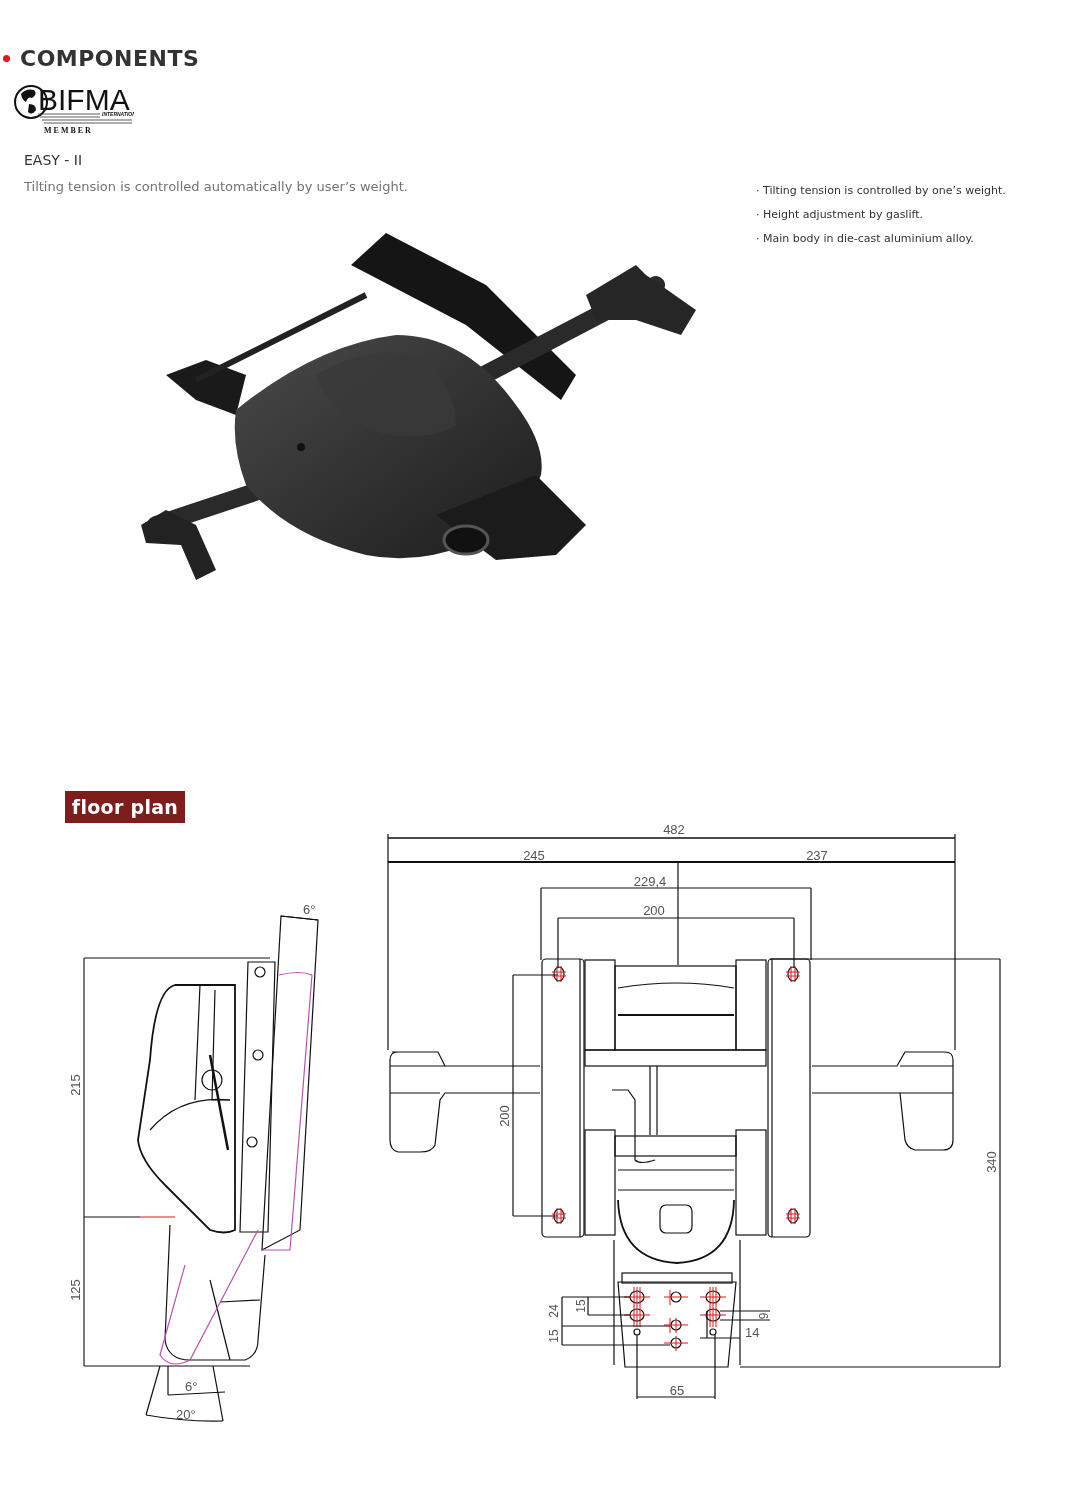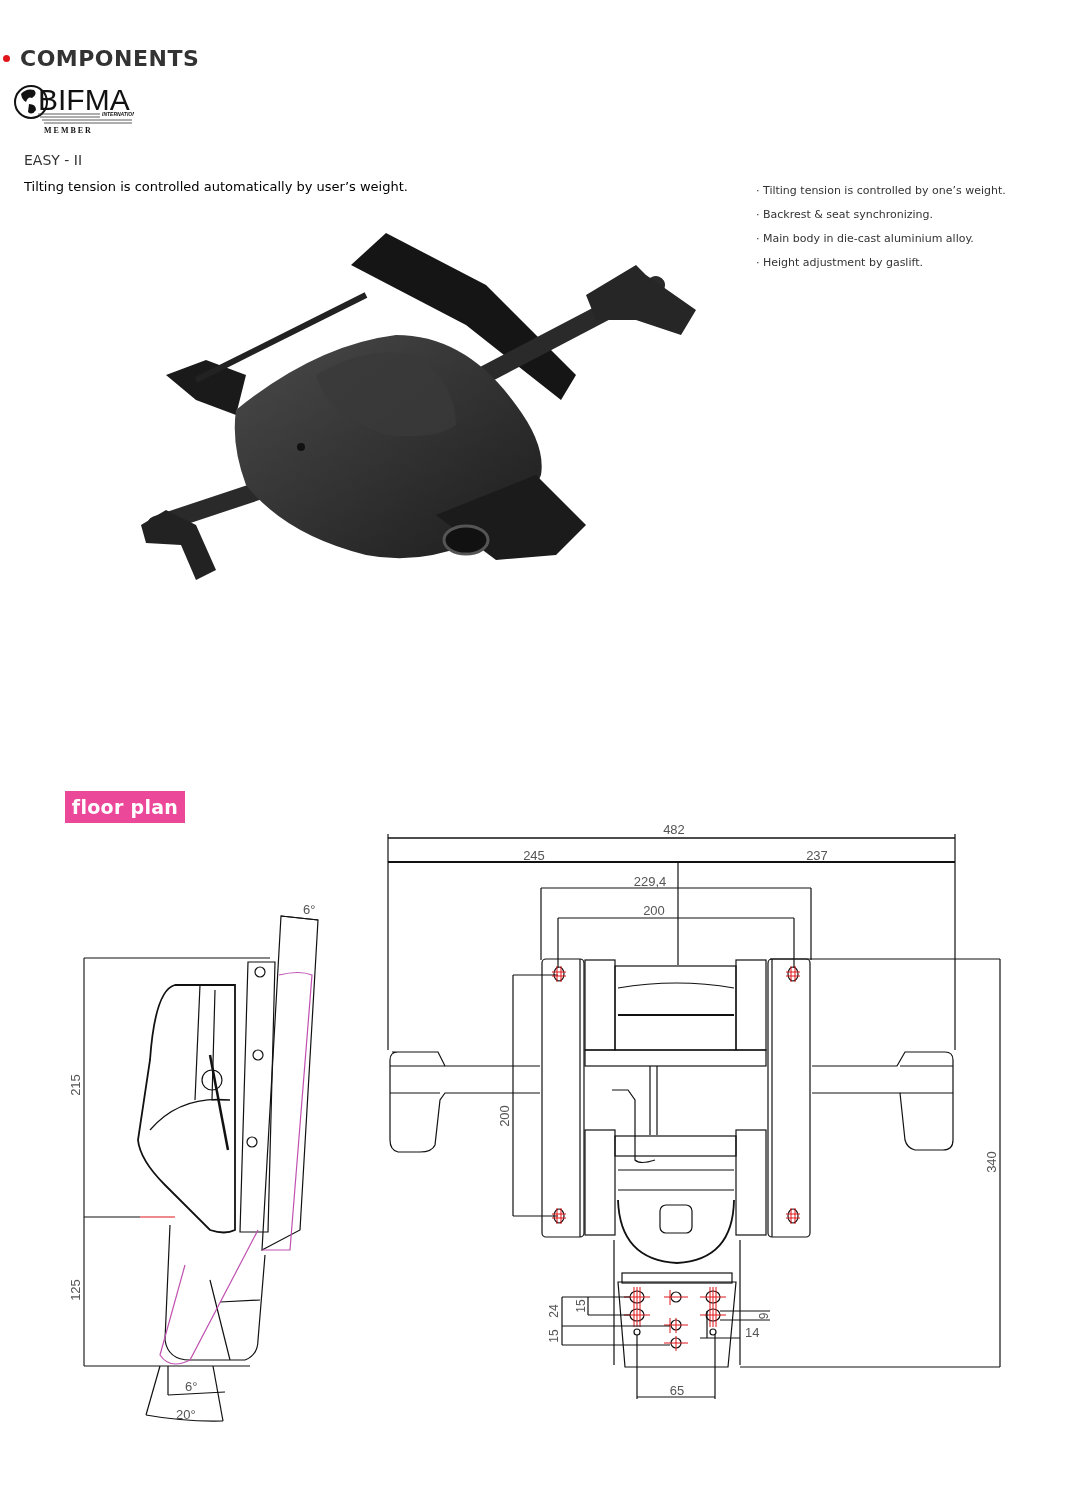--- a/index.html
+++ b/index.html
@@ -2,26 +2,26 @@
 <html><head>
 <meta charset="utf-8">
 <style>
   html,body{margin:0;padding:0;background:#ffffff;}
   body{width:1086px;height:1486px;position:relative;overflow:hidden;font-family:"DejaVu Sans","Liberation Sans",sans-serif;color:#222;}
   .abs{position:absolute;}
   .heading{left:0;top:34px;font-size:22px;font-weight:bold;color:#333;letter-spacing:0.5px;display:flex;align-items:center;margin-top:12px;}
   .heading .dot{width:7px;height:7px;border-radius:50%;background:#e0161b;margin:0 10px 0 3px;}
   .logo{left:14px;top:80px;width:120px;height:56px;}
   .model{left:24px;top:152px;font-size:14px;color:#333;}
-  .desc{left:24px;top:179px;font-size:13px;color:#000000;}
+  .desc{left:24px;top:179px;font-size:13px;color:#737373;}
   .features{left:756px;top:183px;margin:0;padding:0;list-style:none;font-size:11px;color:#333;}
   .features li{height:24px;line-height:16px;}
   .features li::before{content:"· ";}
   .photo{left:136px;top:225px;width:570px;height:370px;}
-  .floor-badge{left:65px;top:791px;width:120px;height:32px;background:#ec4899;color:#fff;font-weight:bold;font-size:19px;line-height:32px;text-align:center;letter-spacing:0.3px;}
+  .floor-badge{left:65px;top:791px;width:120px;height:32px;background:#7f1d1d;color:#fff;font-weight:bold;font-size:19px;line-height:32px;text-align:center;letter-spacing:0.3px;}
   .drawing{left:0;top:815px;width:1086px;height:671px;}
   svg text{font-family:"Liberation Sans","DejaVu Sans",sans-serif;fill:#555;}
 </style>
 </head>
 <body>
 
 <div class="abs heading">
   <span class="dot"></span>
   <span>COMPONENTS</span>
 </div>
@@ -39,23 +39,22 @@
   </g>
   <text x="88" y="36" font-size="5" style="fill:#111;font-style:italic;font-weight:bold">INTERNATIONAL</text>
   <text x="30" y="53" font-size="8" style="fill:#111;font-family:'Liberation Serif',serif;font-weight:bold;letter-spacing:2px">MEMBER</text>
 </svg>
 
 <div class="abs model">EASY - II</div>
 <div class="abs desc">Tilting tension is controlled automatically by user’s weight.</div>
 
 <ul class="abs features">
   <li>Tilting tension is controlled by one’s weight.</li>
-  <li>Backrest &amp; seat synchronizing.</li>
+  <li>Height adjustment by gaslift.</li>
   <li>Main body in die-cast aluminium alloy.</li>
-  <li>Height adjustment by gaslift.</li>
 </ul>
 
 <svg class="abs photo" viewBox="0 0 570 370">
   <defs>
     <linearGradient id="body" x1="0" y1="0" x2="1" y2="1">
       <stop offset="0" stop-color="#4a4a4a"></stop>
         <stop offset="1" stop-color="#1c1c1c"></stop>
     </linearGradient>
   </defs>
 

